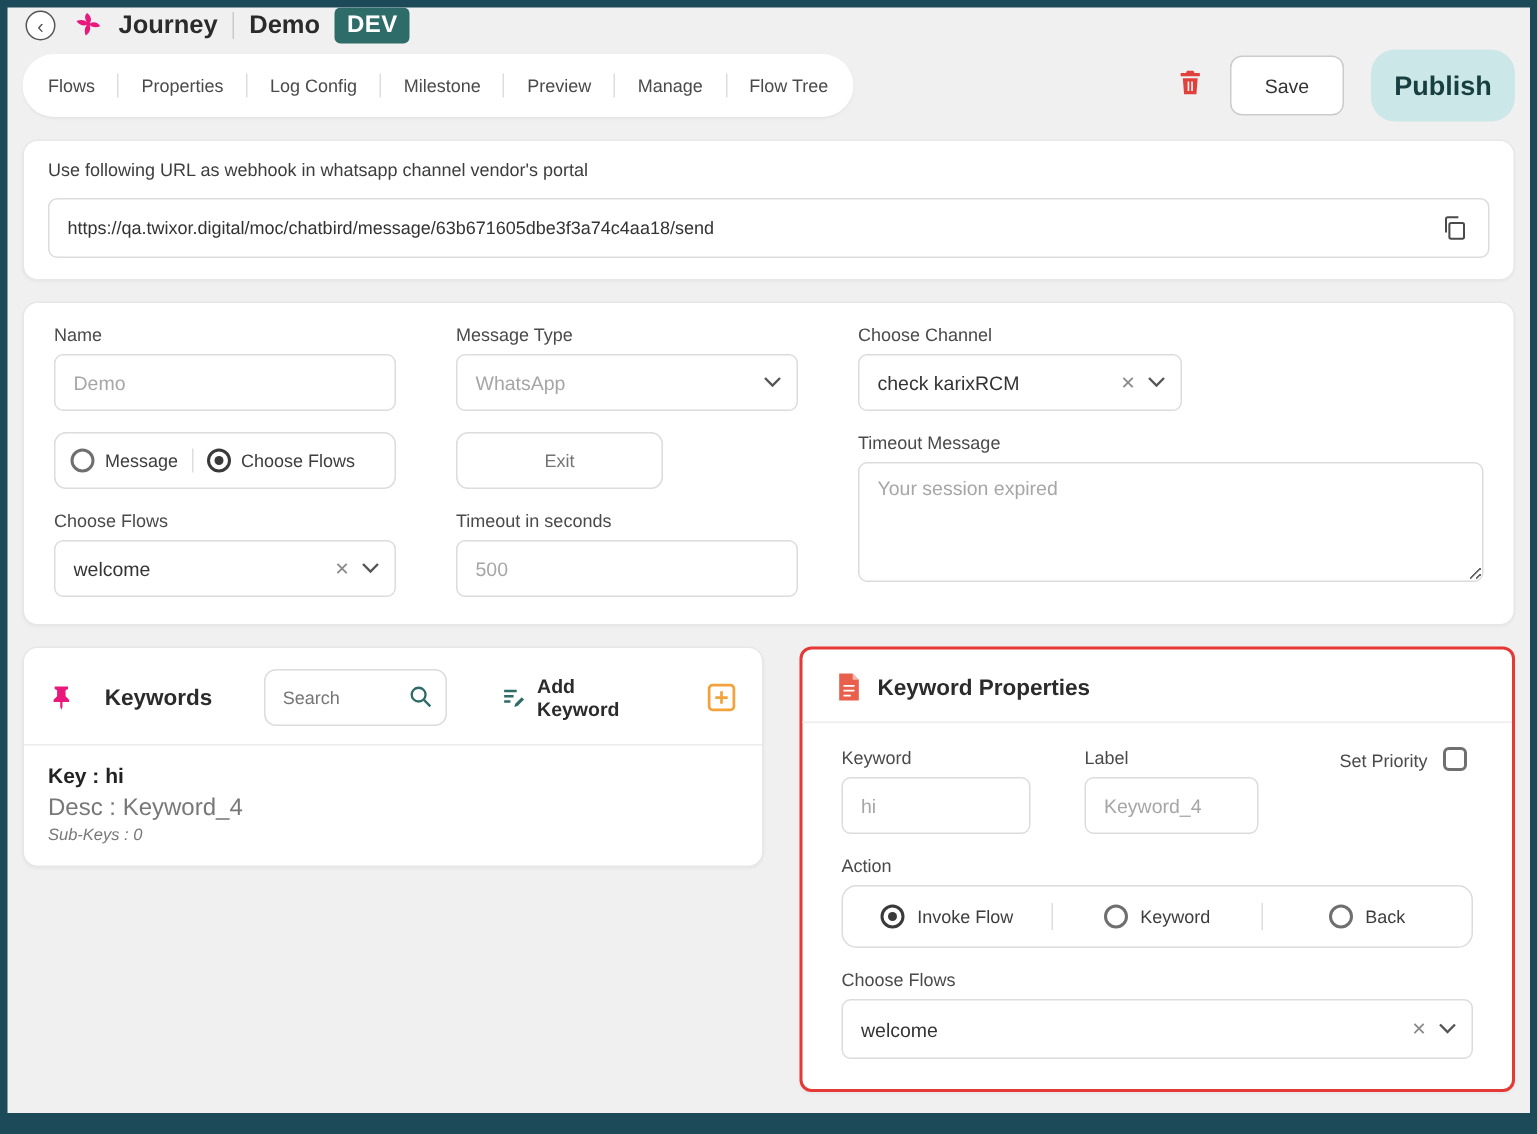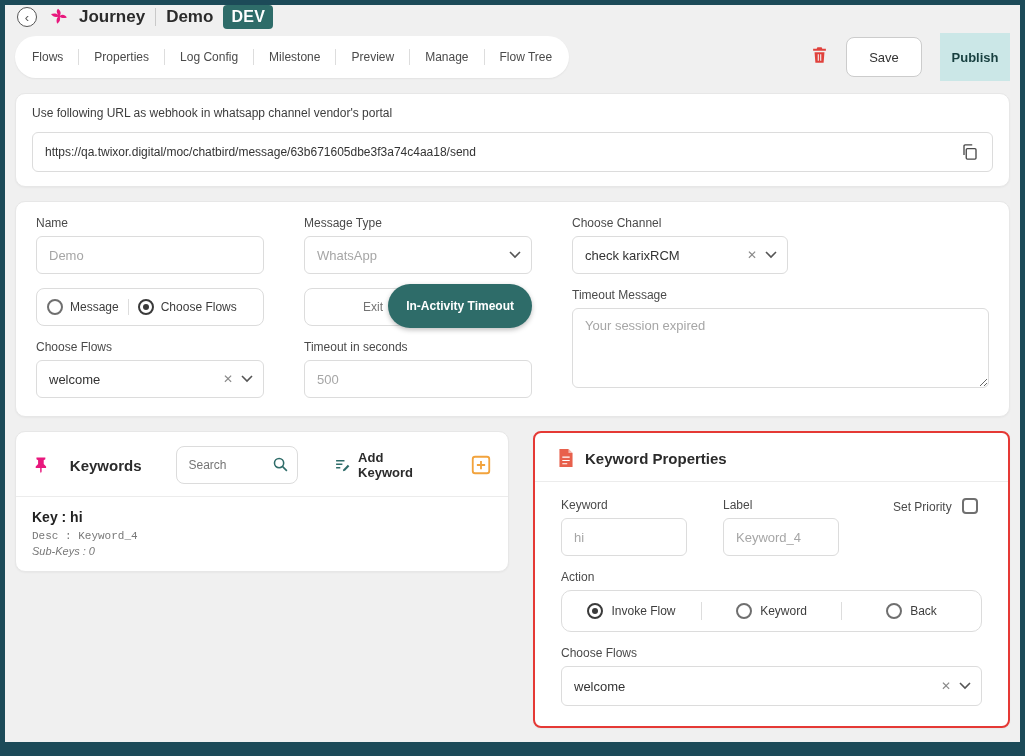--- a/index.html
+++ b/index.html
@@ -16,21 +16,21 @@
   .env { background:#2e6c69; color:#fff; font-size:16px; font-weight:700; padding:3px 8px; border-radius:4px; letter-spacing:.3px; }
 
   
   .tabrow { display:flex; align-items:center; margin-top:4px; }
   .tabbar { background:#fff; border-radius:24px; height:42px; display:flex; align-items:center; padding:0 2px; box-shadow:0 1px 2px rgba(0,0,0,.06); }
   .tab { font-size:12px; color:#4a4a4a; padding:0 15px; cursor:pointer; white-space:nowrap; }
   .tab.active { background:#2e6c69; color:#fff; font-weight:700; height:42px; line-height:42px; border-radius:22px; padding:0 20px; }
   .tab-sep { width:1px; height:16px; background:#ddd; }
   .tr-actions { margin-left:auto; display:flex; align-items:center; gap:18px; }
   .btn-save { background:#fff; border:1px solid #ccc; border-radius:8px; width:76px; height:40px; font-size:13px; color:#333; display:flex; align-items:center; justify-content:center; cursor:pointer; }
-  .btn-publish { background:#cbe7e7; border:none; border-radius:0; width:70px; height:48px; font-size:13px; font-weight:600; color:#173f3f; display:flex; align-items:center; justify-content:center; cursor:pointer; }
+  .btn-publish { background:#cbe7e7; border:none; border-radius:16px; width:96px; height:48px; font-size:18px; font-weight:600; color:#173f3f; display:flex; align-items:center; justify-content:center; cursor:pointer; }
 
   .card { background:#fff; border:1px solid #e7e7e7; border-radius:10px; box-shadow:0 1px 2px rgba(0,0,0,.04); }
 
   
   .webhook { margin-top:12px; padding:12px 16px 14px; }
   .wh-label { font-size:12px; color:#3d3d3d; }
   .wh-wrap { margin-top:12px; position:relative; }
   .wh-input { width:100%; height:40px; border:1px solid #dcdcdc; border-radius:6px; padding:0 44px 0 12px; font-size:12px; color:#333; background:#fff; }
   .copy-btn { position:absolute; right:12px; top:10px; width:20px; height:20px; cursor:pointer; }
 
@@ -68,21 +68,21 @@
   .kw-title { font-size:15px; font-weight:700; color:#2b2b2b; margin-right:14px; }
   .kw-search { position:relative; width:138px; }
   .kw-search input { width:100%; height:38px; border:1px solid #dcdcdc; border-radius:8px; padding:0 32px 0 12px; font-size:12px; color:#333; }
   .kw-search .mag { position:absolute; right:9px; top:10px; width:17px; height:17px; cursor:pointer; }
   .addkw { display:flex; align-items:center; gap:7px; margin-left:16px; cursor:pointer; }
   .addkw span { font-size:13px; font-weight:700; color:#2b2b2b; }
   .bulk-btn { margin-left:18px; width:22px; height:22px; cursor:pointer; }
   .kw-divider { height:1px; background:#ececec; margin:12px -16px 0; }
   .kw-item { padding-top:12px; cursor:pointer; }
   .kw-key { font-size:14px; font-weight:700; color:#222; }
-  .kw-desc { font-size:11px; color:#787878; margin-top:5px;font-family:Liberation Mono, monospace; }
+  .kw-desc { font-size:16px; color:#787878; margin-top:5px; }
   .kw-sub { font-size:11px; color:#787878; font-style:italic; margin-top:3px; }
 
   
   .props-card { flex:1; background:#fff; border:2px solid #e53935; border-radius:8px; box-shadow:0 1px 2px rgba(0,0,0,.04); }
   .pp-head { display:flex; align-items:center; gap:10px; padding:15px 22px 13px; }
   .pp-title { font-size:15px; font-weight:700; color:#2b2b2b; }
   .pp-divider { height:1px; background:#ececec; }
   .pp-body { padding:16px 26px 20px; }
   .pp-row { display:flex; gap:36px; align-items:flex-start; }
   .pf { display:flex; flex-direction:column; }
@@ -192,21 +192,20 @@
           <span class="mode-lbl">Message</span>
           <span class="mode-div"></span>
           <span class="radio checked"></span>
           <span class="mode-lbl">Choose Flows</span>
         </div>
       </div>
 
       <div class="c2 r2" style="align-self:end;">
         <div class="seg">
           <div class="seg-exit">Exit</div>
-          <div class="seg-active">In-Activity Timeout</div>
         </div>
       </div>
 
       <div class="c3 span2">
         <label class="f-label">Timeout Message</label>
         <textarea class="ta" placeholder="Your session expired" style=""></textarea>
       </div>
 
       <div class="c1 r3">
         <label class="f-label">Choose Flows</label>

